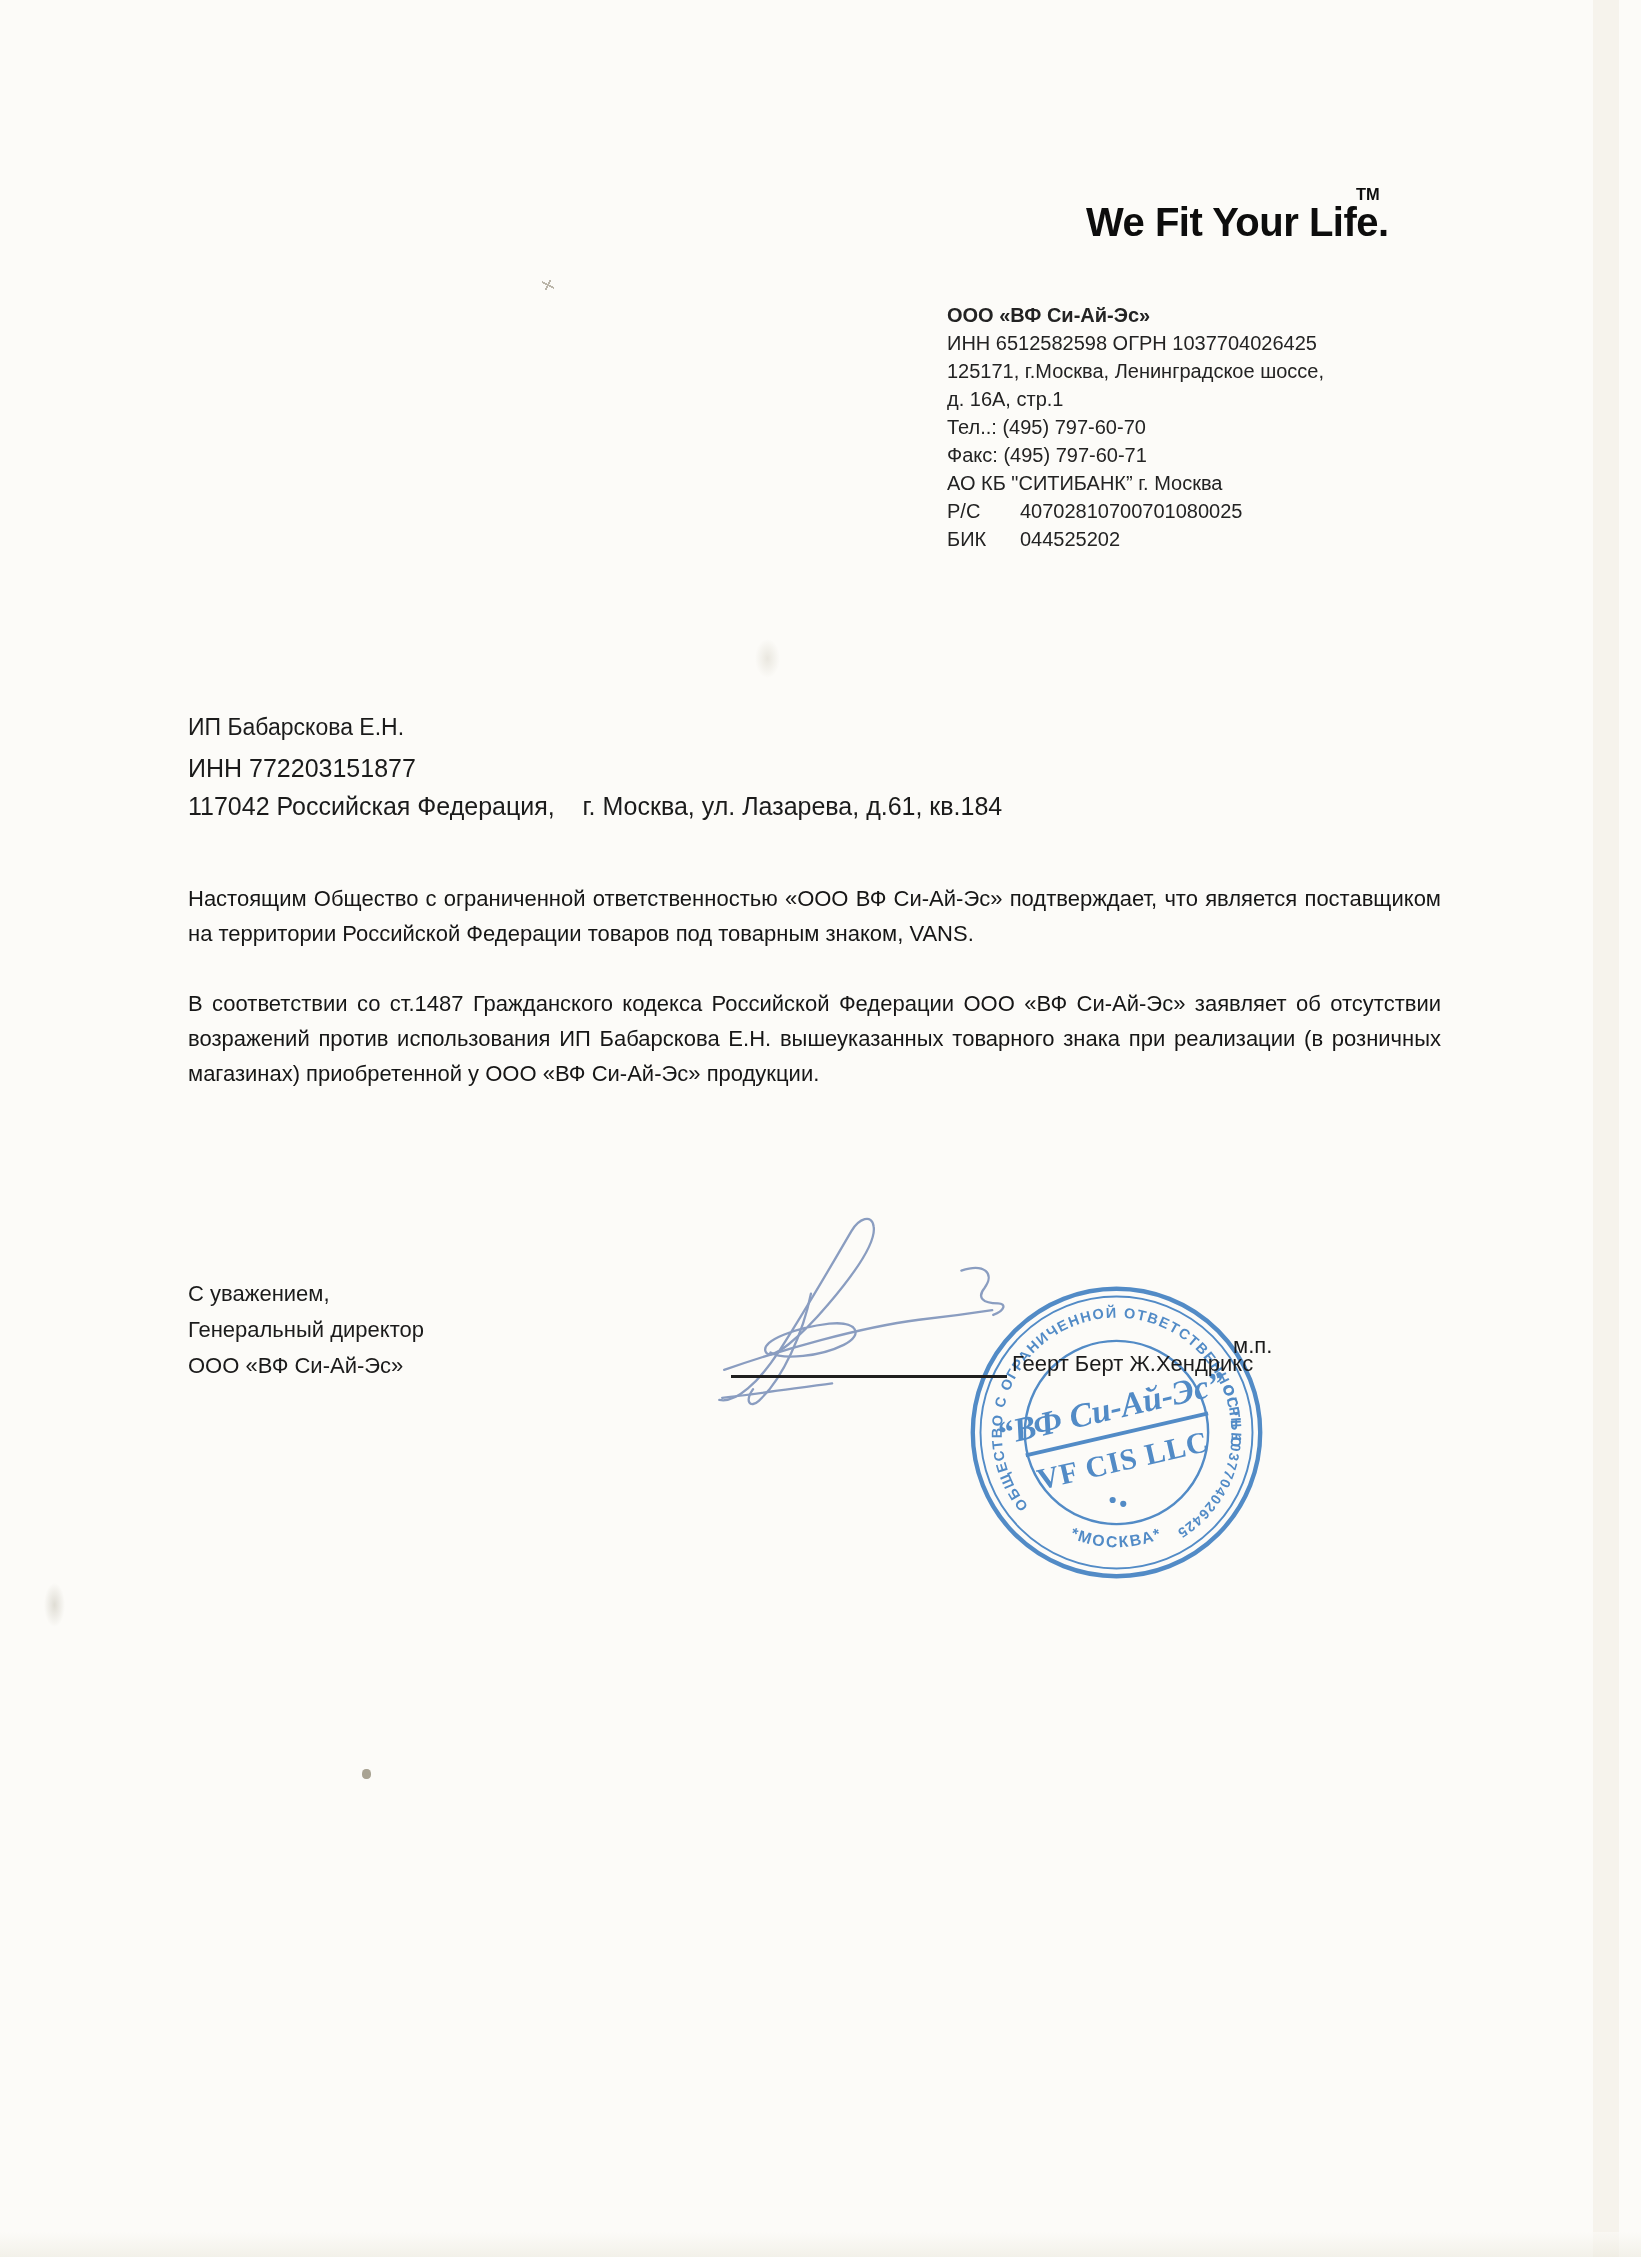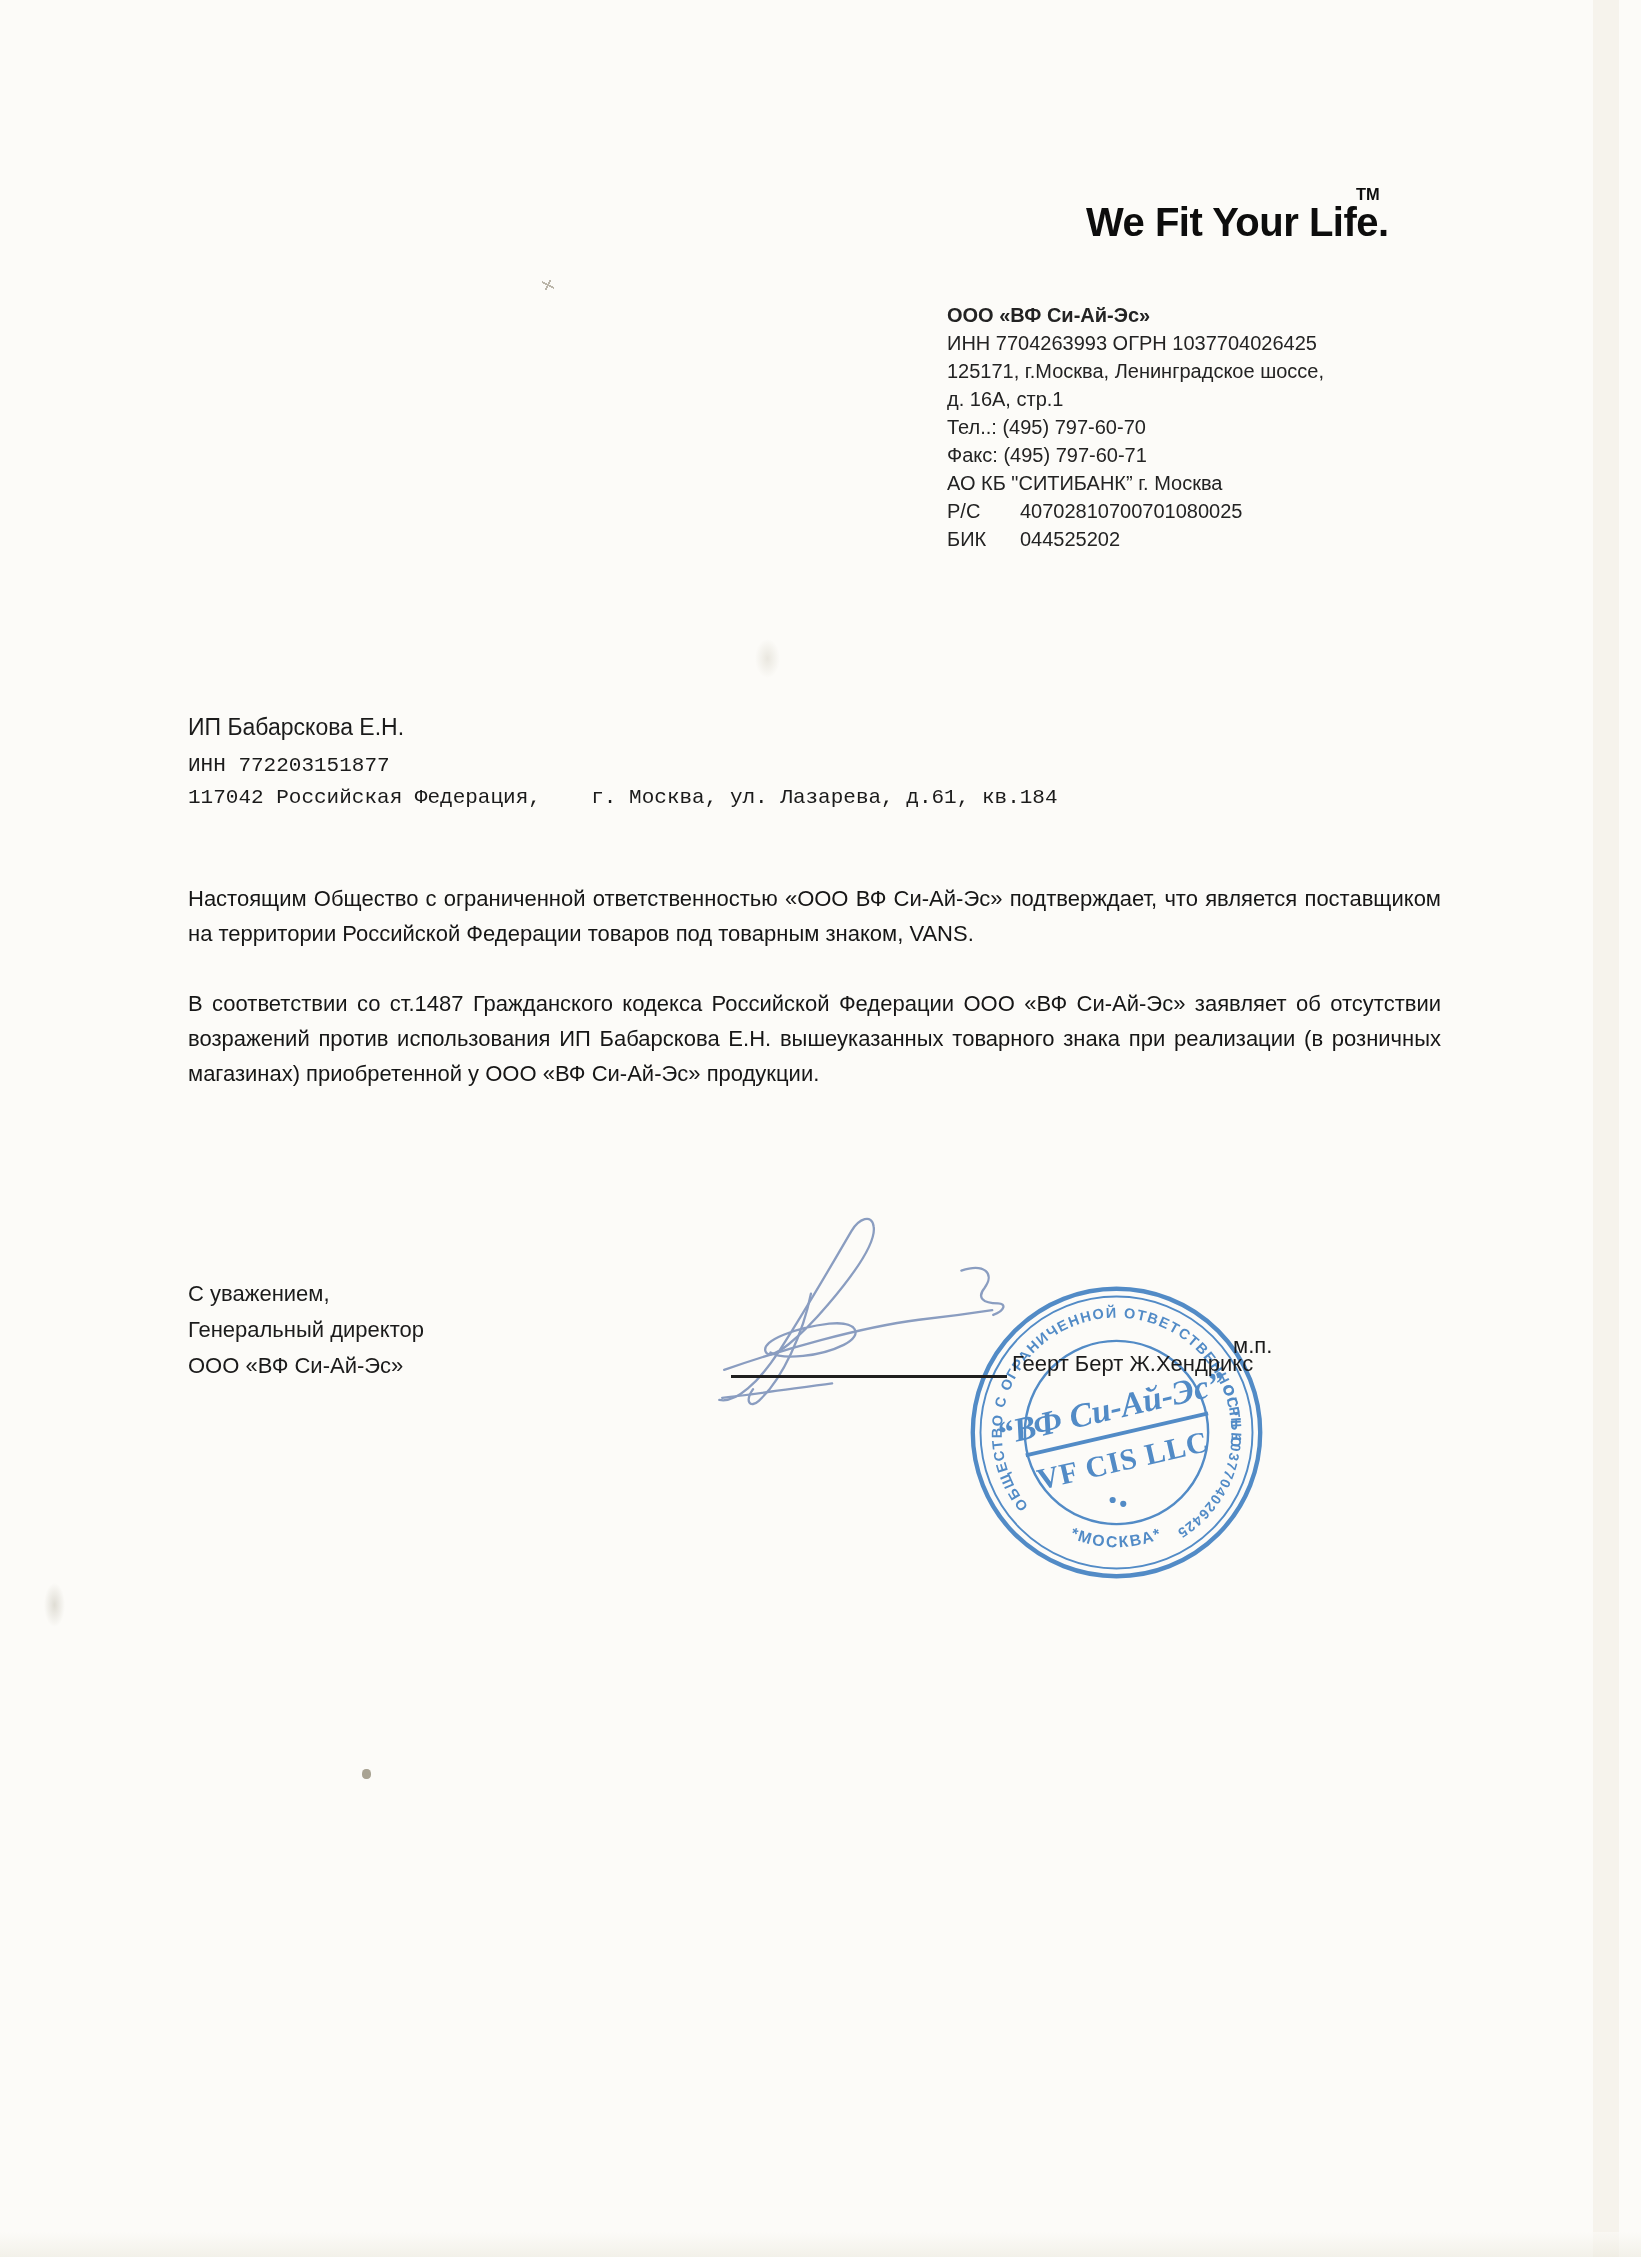--- a/index.html
+++ b/index.html
@@ -22,21 +22,21 @@
     letter-spacing:-0.5px; color:#0d0d0d; white-space:nowrap;
   }
   .tm { position:absolute; left:1356px; top:185px; font-size:16.4px; font-weight:bold; color:#0d0d0d; }
   
   .company { position:absolute; left:947px; top:301px; font-size:20px; line-height:28px; color:#232323; }
   .company .name { font-weight:bold; }
   .acct-row .lbl { display:inline-block; width:73px; }
   
   .recipient { position:absolute; left:188px; top:714px; }
   .r1 { font-size:23px; margin:0 0 12.6px 0; }
-  .r-serif { font-family:Liberation Mono, monospace; font-size:21px; margin:0 0 9.7px 0; white-space:pre-wrap; }
+  .r-serif { font-family:Liberation Sans, sans-serif; font-size:25px; margin:0 0 9.7px 0; white-space:pre-wrap; }
   
   .body-text { position:absolute; left:188px; top:881px; width:1253px; font-size:22px; line-height:35px; text-align:justify; color:#161616; }
   .body-text p { margin:0; }
   .body-text p.gap-after { margin-bottom:35px; }
   
   .signoff { position:absolute; left:188px; top:1276px; font-size:22px; line-height:36px; }
   .sig-line { position:absolute; left:731px; top:1375px; width:276px; height:2.9px; background:#1f1f1f; z-index:6; }
   .signer-name { position:absolute; left:1012px; top:1351px; font-size:22px; z-index:7; white-space:nowrap; }
   .mp { position:absolute; left:1233px; top:1333px; font-size:22px; z-index:7; }
   
@@ -64,21 +64,21 @@
 </head>
 <body>
 
 <div class="page">
 
   <div class="tagline">We Fit Your Life.</div>
   <div class="tm">TM</div>
 
   <div class="company">
     <div class="name">ООО «ВФ Си-Ай-Эс»</div>
-    <div>ИНН 7704263993 ОГРН 1037704026425</div>
+    <div>ИНН 6512582598 ОГРН 1037704026425</div>
     <div>125171, г.Москва, Ленинградское шоссе,</div>
     <div>д. 16А, стр.1</div>
     <div>Тел..: (495) 797-60-70</div>
     <div>Факс: (495) 797-60-71</div>
     <div>АО КБ "СИТИБАНК” г. Москва</div>
     <div class="acct-row">
       <span class="lbl">Р/С</span><span>40702810700701080025</span>
     </div>
     <div class="acct-row">
       <span class="lbl">БИК</span><span>044525202</span>

